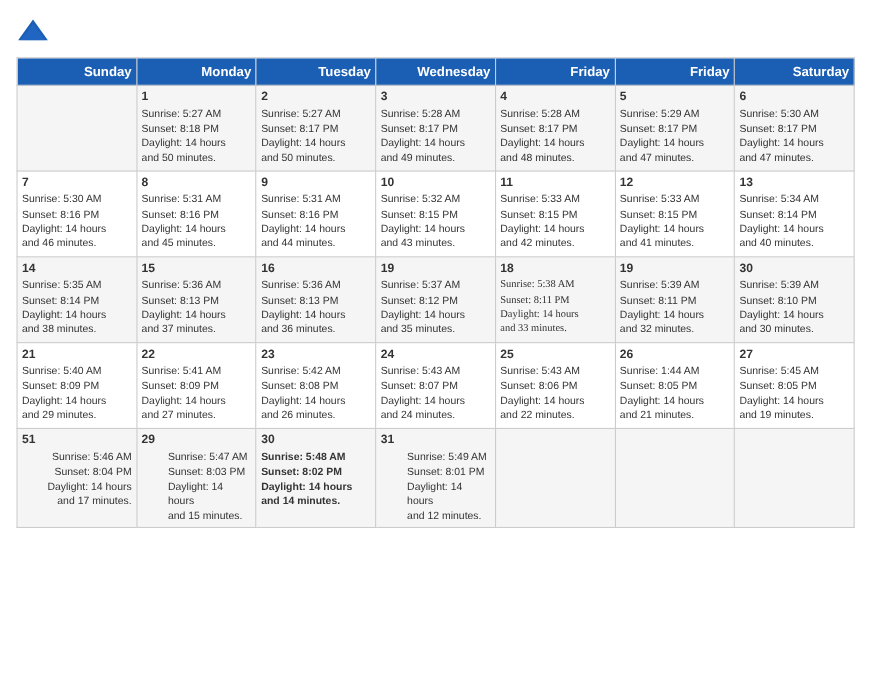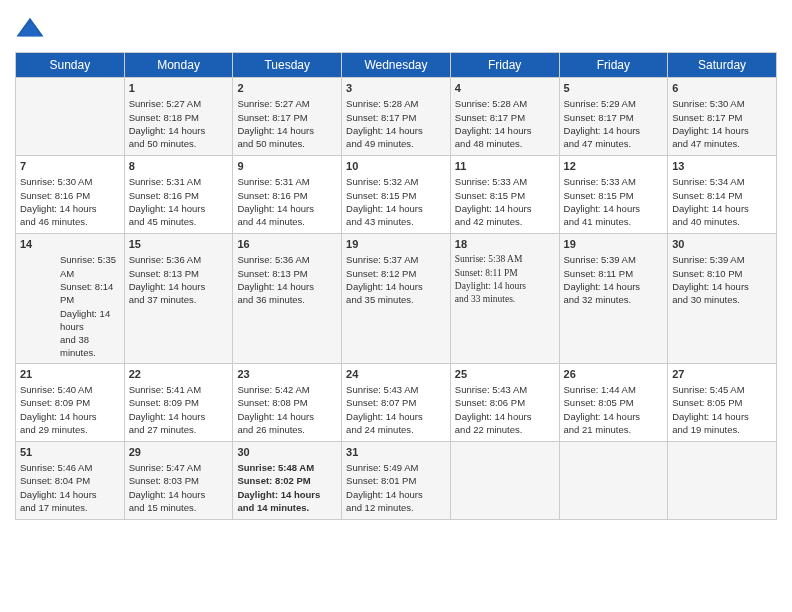--- a/index.html
+++ b/index.html
@@ -47,23 +47,23 @@
     }
     table {
       width: 100%;
       border-collapse: collapse;
       font-size: 10px;
     }
     thead tr th {
       background-color: #1a5fb4;
       color: #fff;
       padding: 5px 4px;
-      text-align: center;
+      text-align: right;
       font-size: 12px;
-      font-weight: normal;
+      font-weight: bold;
       border: 1px solid #ccc;
     }
     tbody tr td {
       border: 1px solid #ccc;
       vertical-align: top;
       padding: 3px 4px;
       width: calc(100% / 7);
       min-height: 70px;
       height: 78px;
       color: #333;
@@ -214,21 +214,21 @@
             <span class="day-number">13</span>
             <div class="day-info" style="white-space: pre-line;">Sunrise: 5:34 AM
 Sunset: 8:14 PM
 Daylight: 14 hours
 and 40 minutes.</div>
           </td>
         </tr>
         <tr>
           <td>
             <span class="day-number">14</span>
-            <div class="day-info" style="white-space: pre-line; margin-left: 40px;">Sunrise: 5:35 AM
+            <div class="day-info" style="white-space: pre-line;">Sunrise: 5:35 AM
 Sunset: 8:14 PM
 Daylight: 14 hours
 and 38 minutes.</div>
           </td>
           <td>
             <span class="day-number">15</span>
             <div class="day-info" style="white-space: pre-line;">Sunrise: 5:36 AM
 Sunset: 8:13 PM
 Daylight: 14 hours
 and 37 minutes.</div>
@@ -316,42 +316,42 @@
             <span class="day-number">27</span>
             <div class="day-info" style="white-space: pre-line;">Sunrise: 5:45 AM
 Sunset: 8:05 PM
 Daylight: 14 hours
 and 19 minutes.</div>
           </td>
         </tr>
         <tr>
           <td>
             <span class="day-number">51</span>
-            <div class="day-info" style="white-space: pre-line;">Sunrise: 5:46 AM
+            <div class="day-info" style="white-space: pre-line; text-align: right;">Sunrise: 5:46 AM
 Sunset: 8:04 PM
 Daylight: 14 hours
 and 17 minutes.</div>
           </td>
           <td>
             <span class="day-number">29</span>
-            <div class="day-info" style="white-space: pre-line;">Sunrise: 5:47 AM
+            <div class="day-info" style="white-space: pre-line; margin-left: 24px;">Sunrise: 5:47 AM
 Sunset: 8:03 PM
 Daylight: 14 hours
 and 15 minutes.</div>
           </td>
           <td>
             <span class="day-number">30</span>
             <div class="day-info" style="white-space: pre-line; font-weight: bold;">Sunrise: 5:48 AM
 Sunset: 8:02 PM
 Daylight: 14 hours
 and 14 minutes.</div>
           </td>
           <td>
             <span class="day-number">31</span>
-            <div class="day-info" style="white-space: pre-line;">Sunrise: 5:49 AM
+            <div class="day-info" style="white-space: pre-line; margin-left: 24px;">Sunrise: 5:49 AM
 Sunset: 8:01 PM
 Daylight: 14 hours
 and 12 minutes.</div>
           </td>
           <td class="empty-cell"></td>
           <td class="empty-cell"></td>
           <td class="empty-cell"></td>
         </tr>
       </tbody>
   </table>

